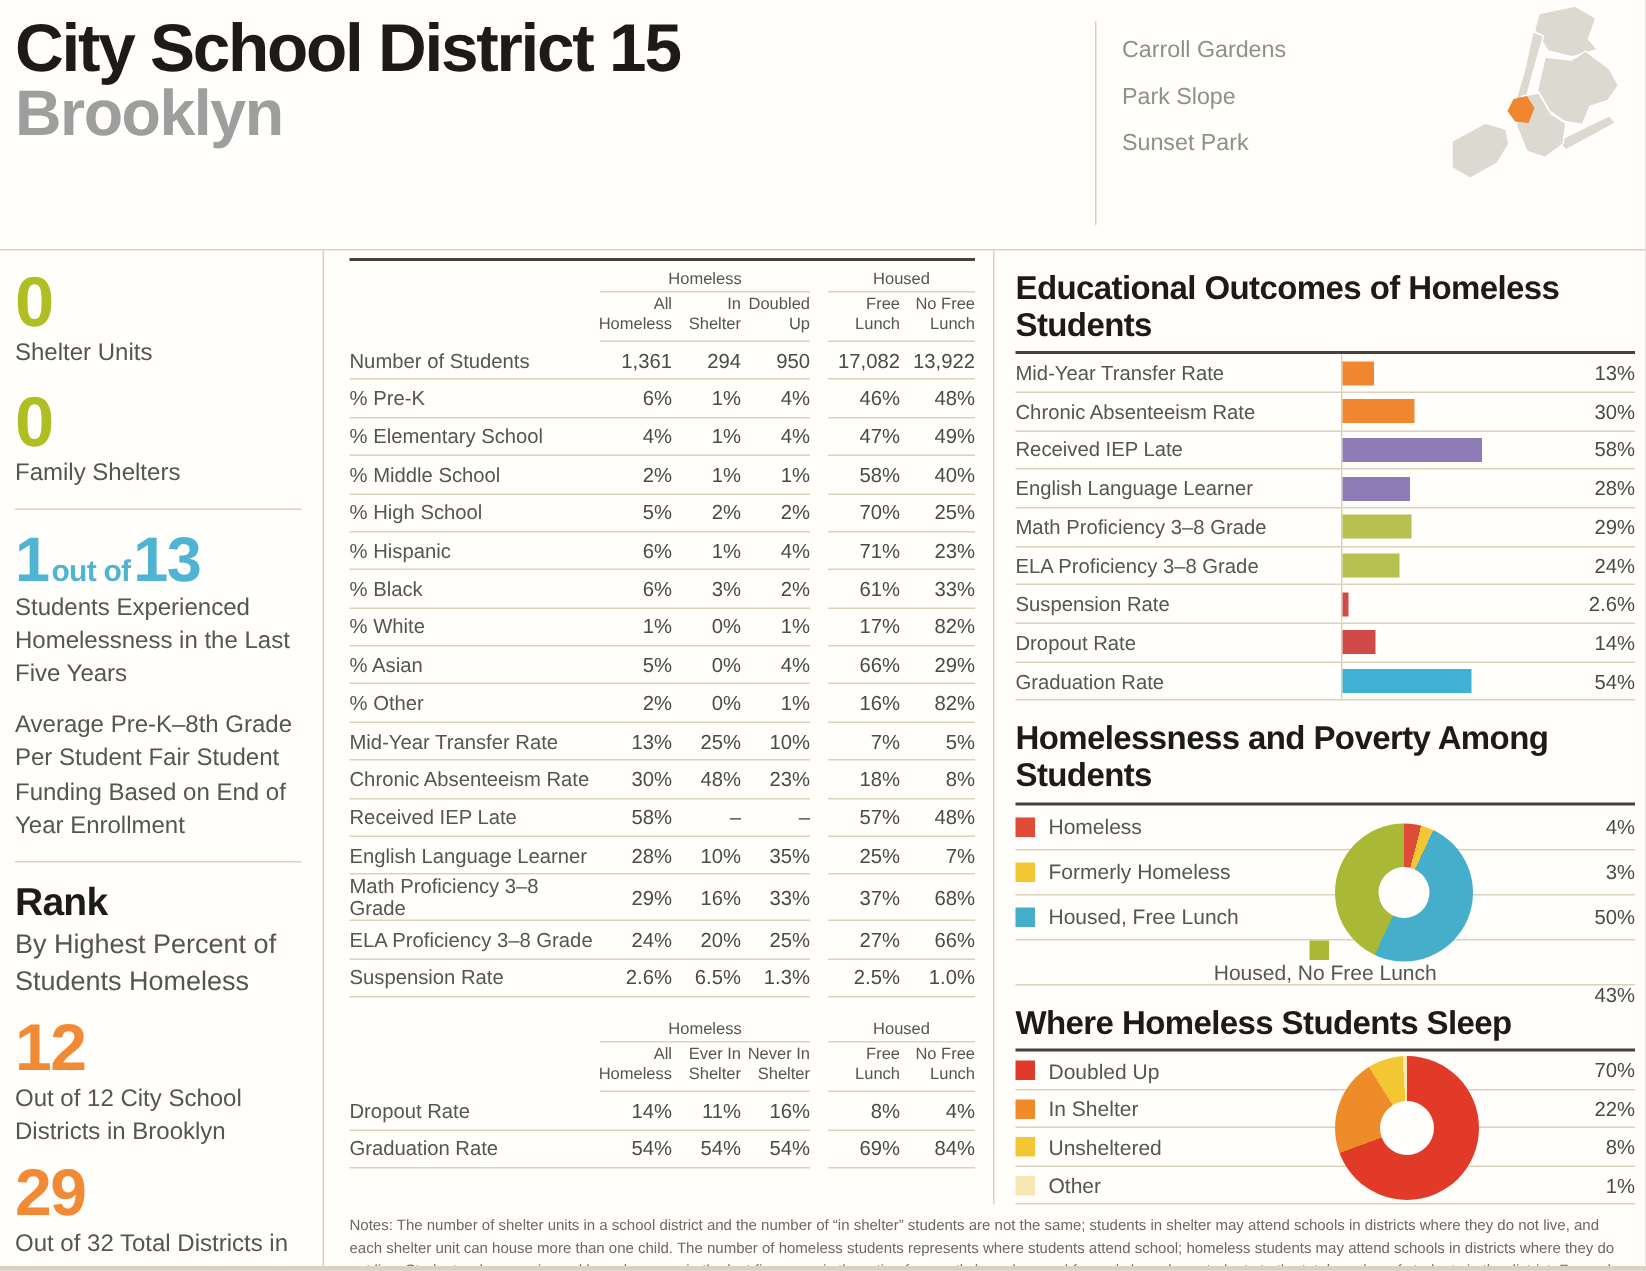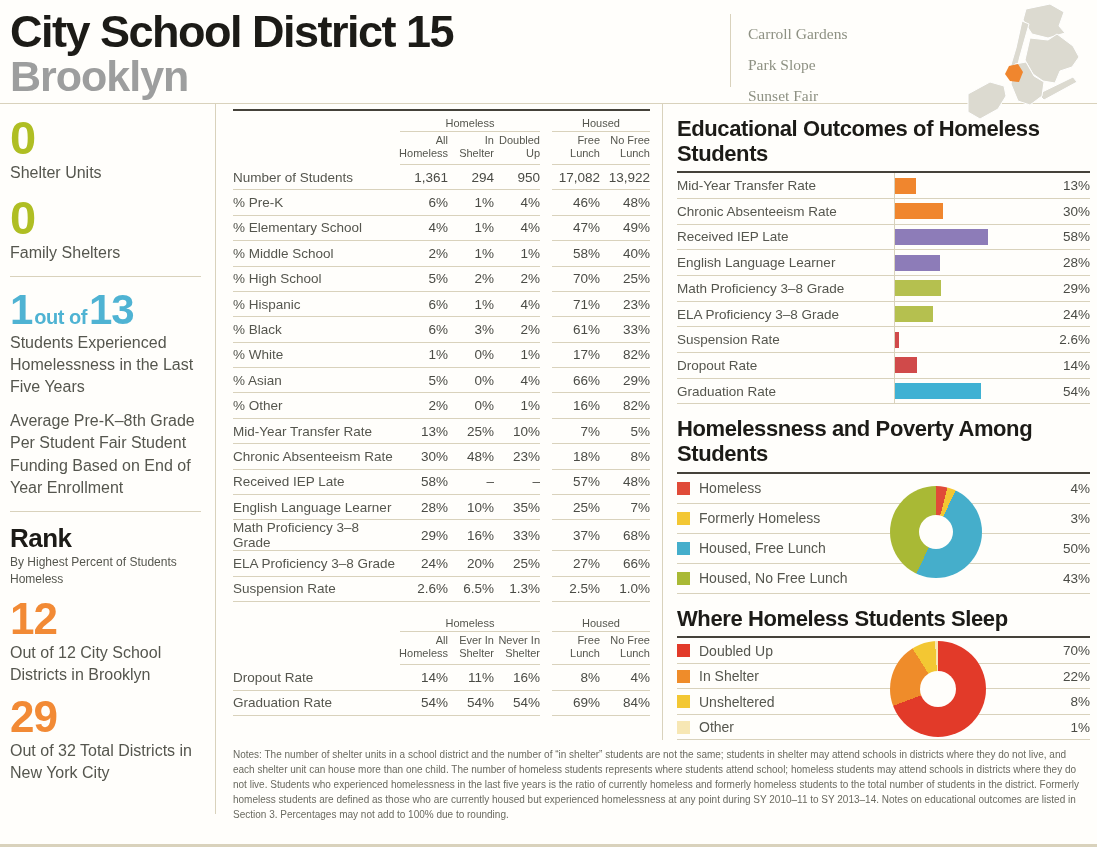--- a/index.html
+++ b/index.html
@@ -12,25 +12,25 @@
     --blue:#4fb3d3;
     --orange:#f28a35;
     --olive:#afbe23;
     --nbhd:#8e9183;
   }
   *{box-sizing:border-box;margin:0;padding:0;}
   body{background:#888;font-family:"Liberation Sans",sans-serif;}
   .page{width:1097px;height:847px;background:#fffefb;overflow:hidden;position:relative;border-bottom:3px solid var(--tan);margin:0 auto;}
 
   
-  .header{display:flex;height:104px;border-bottom:1px solid var(--tan);}
+  .header{display:flex;height:167px;border-bottom:1px solid var(--tan);}
   .titles{padding:8px 0 0 10px;flex:1;}
   .page-title{font-size:45px;font-weight:bold;letter-spacing:-1.5px;color:var(--ink);line-height:1.05;}
   .page-subtitle{font-size:43px;font-weight:bold;letter-spacing:-1px;color:#9d9e9e;line-height:1.0;}
-  .nbhd{border-left:1px solid var(--tan);margin:14px 0 16px 0;padding:4px 0 0 17px;width:230px;font-family:Liberation Serif, serif;}
+  .nbhd{border-left:1px solid var(--tan);margin:14px 0 16px 0;padding:4px 0 0 17px;width:230px;}
   .nbhd-item{font-size:15.5px;color:var(--nbhd);line-height:2.0;}
   .map-box{width:125px;margin:4px 12px 0 0;}
 
   
   .body{display:flex;height:710px;}
   .sidebar{width:216px;border-right:1px solid var(--tan);padding:10px 14px 0 10px;flex:none;}
   .main{flex:1;display:flex;flex-direction:column;}
   .cols{display:flex;flex:none;}
   .col-middle{width:447px;border-right:1px solid var(--tan);padding:0 12px 0 17px;flex:none;}
   .col-right{flex:1;padding:0 7px 0 14px;}
@@ -41,21 +41,21 @@
   .olive{color:var(--olive);}
   .orange{color:var(--orange);}
   .stat-label{font-size:16px;color:var(--gray);line-height:1.38;margin-top:1px;}
   .side-hr{border:none;border-top:1px solid var(--tan);margin:12px 0 12px 0;}
   .ratio-nums{color:var(--blue);font-weight:bold;letter-spacing:-1px;line-height:1.0;}
   .ratio-big{font-size:42px;}
   .ratio-small{font-size:20px;letter-spacing:-0.5px;padding:0 2px;}
   .big-blue{font-size:42px;font-weight:bold;letter-spacing:-1px;color:var(--blue);line-height:1.0;}
   .funding{margin-top:12px;}
   .rank-title{font-size:26px;font-weight:bold;color:var(--ink);letter-spacing:-0.5px;line-height:1.1;}
-  .rank-sub{font-size:12px;color:var(--gray);line-height:1.38;margin:2px 0 10px 0;}
+  .rank-sub{font-size:18px;color:var(--gray);line-height:1.38;margin:2px 0 10px 0;}
   .rank-stat{margin-bottom:8px;}
   .rank-stat .stat-num{font-size:44px;}
 
   
   .sec-title{font-size:22px;font-weight:bold;color:var(--ink);letter-spacing:-0.4px;line-height:1.12;margin-top:13px;}
   .rule{border:none;border-top:2px solid var(--dark-rule);margin-top:5px;}
 
   
   .t-row{display:grid;grid-template-columns:1fr 48px 46px 46px 12px 48px 50px;align-items:stretch;}
   .t-gcell{font-size:11px;color:var(--gray);text-align:center;border-bottom:1px solid var(--tan);padding:6px 0 2px 0;}
@@ -92,21 +92,21 @@
 <div class="page">
 
   <div class="header">
     <div class="titles">
       <div class="page-title">City School District 15</div>
       <div class="page-subtitle">Brooklyn</div>
     </div>
     <div class="nbhd">
         <div class="nbhd-item">Carroll Gardens</div>
         <div class="nbhd-item">Park Slope</div>
-        <div class="nbhd-item">Sunset Fair</div>
+        <div class="nbhd-item">Sunset Park</div>
       </div>
     <div class="map-box">
       <svg width="125" height="125" viewBox="0 0 125 125">
         <g fill="#dcdad0" stroke="#ffffff" stroke-width="1" stroke-linejoin="round">
           <path d="M8,90 L30,78 L44,82 L46,92 L38,105 L20,115 L8,108 Z"></path>
           <path d="M66,5 L90,0 L104,8 L99,22 L105,29 L88,34 L72,30 L63,16 Z"></path>
           <path d="M62,17 L69,20 L60,52 L54,76 L48,71 L56,44 Z"></path>
           <path d="M70,34 L88,36 L97,30 L113,42 L119,53 L112,63 L100,67 L95,79 L83,77 L73,70 L65,56 Z"></path>
           <path d="M78,90 L113,73 L117,78 L84,96 Z"></path>
           <path d="M55,60 L66,58 L74,72 L84,78 L82,92 L70,101 L58,97 L51,80 Z"></path>
@@ -421,21 +421,21 @@
               <div class="leg-row" style="height: 30px;">
                 <span class="swatch" style="background: rgb(243, 199, 51);"></span>
                 <span class="leg-label">Formerly Homeless</span>
                 <span class="leg-val">3%</span>
               </div>
               <div class="leg-row" style="height: 30px;">
                 <span class="swatch" style="background: rgb(69, 174, 203);"></span>
                 <span class="leg-label">Housed, Free Lunch</span>
                 <span class="leg-val">50%</span>
               </div>
-              <div class="leg-row" style="height: 30px;">
+              <div class="leg-row" style="height: 30px; flex-direction: column;">
                 <span class="swatch" style="background: rgb(169, 185, 53);"></span>
                 <span class="leg-label">Housed, No Free Lunch</span>
                 <span class="leg-val">43%</span>
               </div>
               <div class="donut" style="height: 92px; width: 92px; left: 213px; top: 12px; background: conic-gradient(rgb(224, 75, 56) 0deg, rgb(224, 75, 56) 14.4deg, rgb(243, 199, 51) 14.4deg, rgb(243, 199, 51) 25.2deg, rgb(69, 174, 203) 25.2deg, rgb(69, 174, 203) 205.2deg, rgb(169, 185, 53) 205.2deg, rgb(169, 185, 53) 360deg);">
                 <div class="donut-hole" style="inset: 29px;"></div>
               </div>
             </div>
 
           <div class="sec-title">Where Homeless Students Sleep</div>

